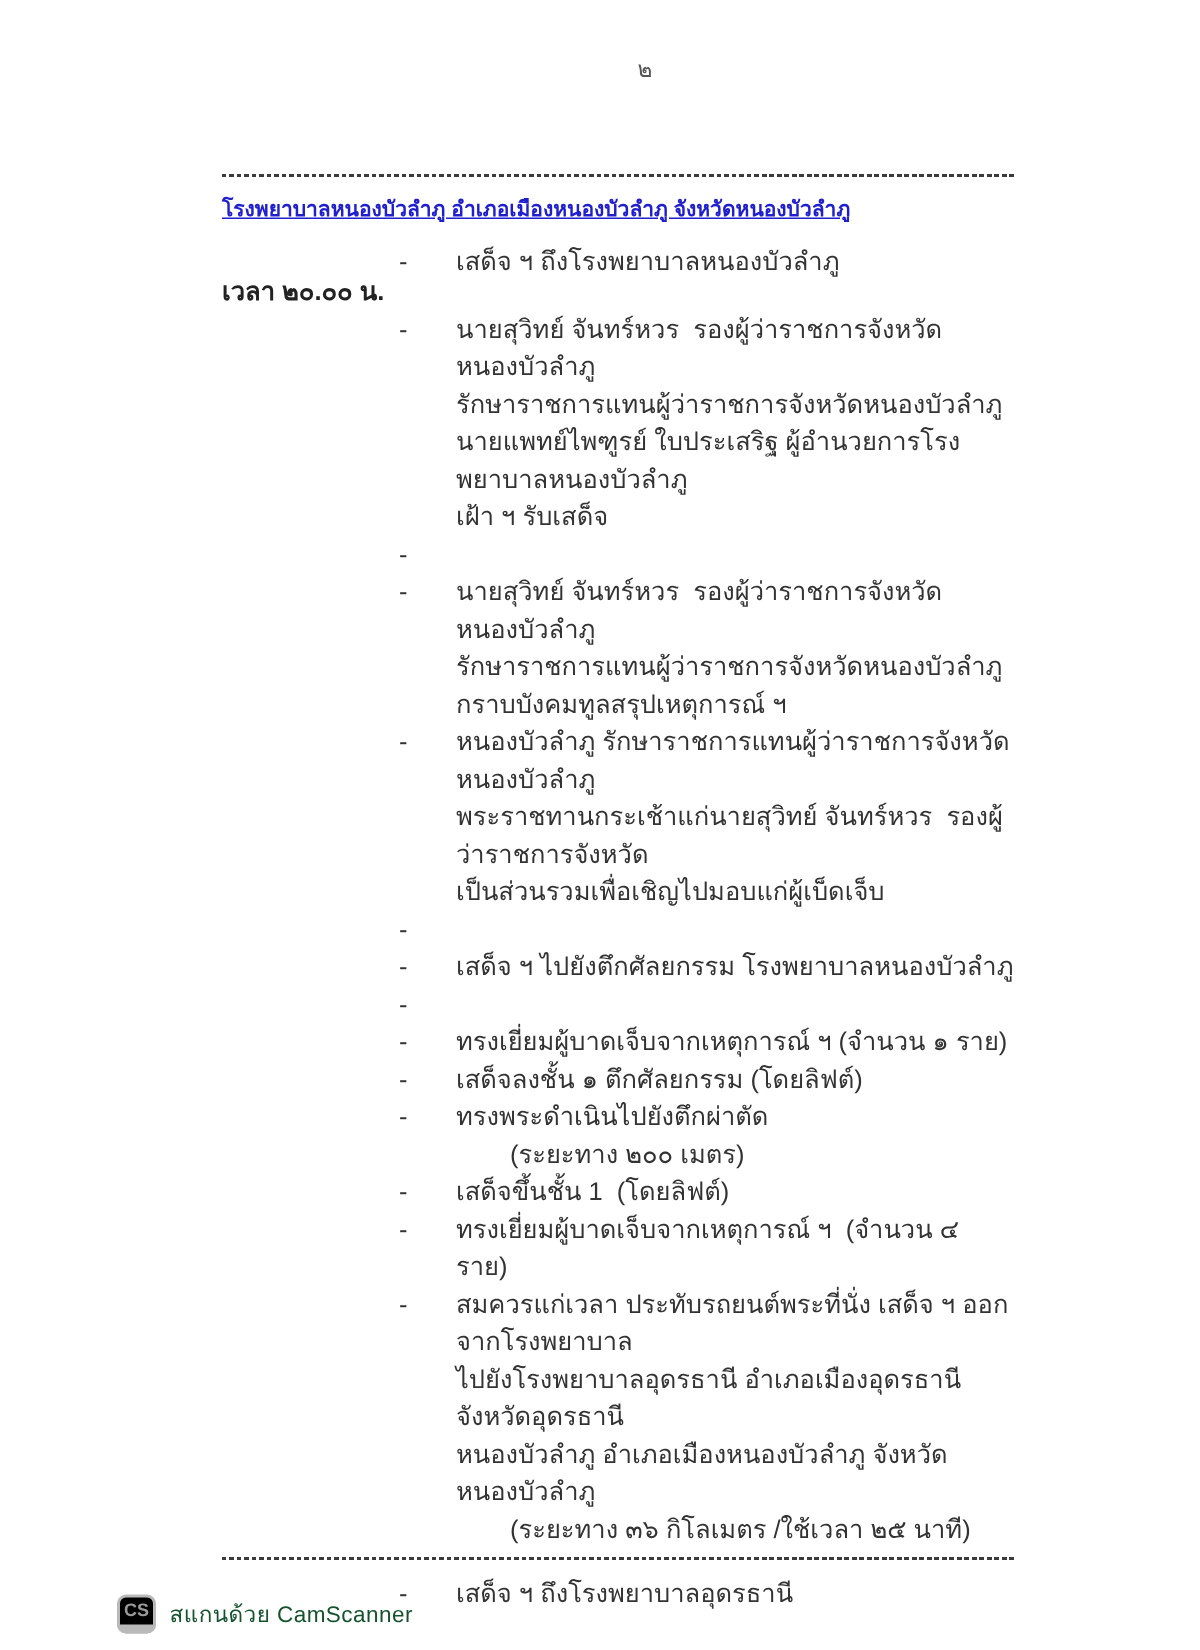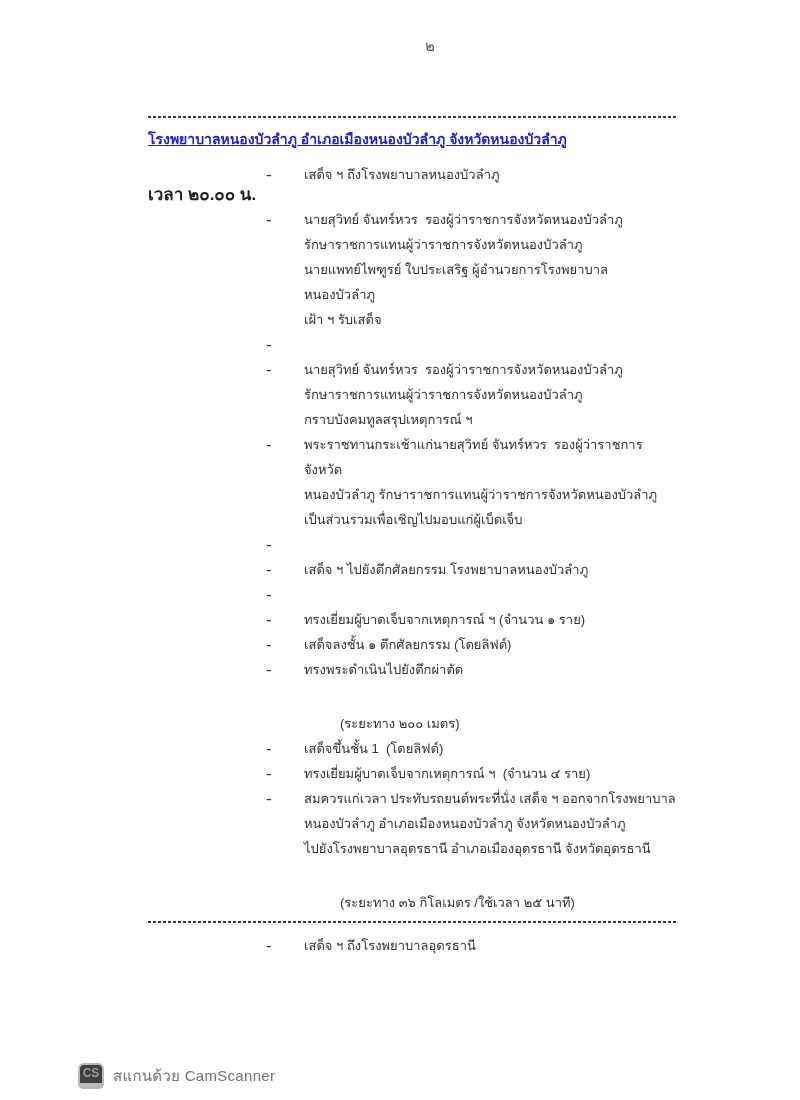--- a/index.html
+++ b/index.html
@@ -18,34 +18,34 @@
     background:repeating-linear-gradient(90deg,#3b3b3b 0 3px,transparent 3px 5px);
   }
   .sec-title{
     margin:8px 0 6px 0;font-size:14px;font-weight:bold;line-height:26px;
     text-decoration:underline;white-space:pre-wrap;
   }
   .rows{margin-top:10px;}
   .row{display:grid;grid-template-columns:118px 38px 1fr;}
   .time{font-weight:bold;color:#222222;line-height:25px;font-size:17px;white-space:pre-wrap;margin-top:20px;}
   .dash{line-height:25px;font-size:17px;color:#333333;}
-  .lines{font-size:13px;}
+  .lines{font-size:17px;}
   .lines .line{line-height:25px;white-space:pre-wrap;}
-  .lines .indent{padding-left:36px;margin-top:29px;}
+  .lines .indent{padding-left:36px;}
   .footer{position:absolute;left:78px;top:1063px;display:flex;align-items:center;gap:9px;}
   .cs-badge{
     width:22px;height:22px;border:2px solid #b9b9b9;border-radius:6px;
-    position:relative;display:flex;justify-content:center;background:#404040;
+    position:relative;display:flex;justify-content:center;background:#000000;
   }
   .cs-badge .cs-text{font-size:12px;font-weight:bold;color:#9a9a9a;line-height:16px;}
   .cs-strip{
     position:absolute;left:-2px;right:-2px;bottom:-2px;height:6px;
     background:#b9b9b9;border-radius:0 0 6px 6px;
   }
-  .footer-text{font-size:15px;color:#737373;letter-spacing:.3px;}
+  .footer-text{font-size:15px;color:#14532d;letter-spacing:.3px;}
 </style>
 </head>
 <body>
 
 <div class="page-number">๒</div>
 
 <div class="content">
   <div id="sections">
   <section>
     <div class="sep"></div>
@@ -82,22 +82,22 @@
               <div class="line">นายสุวิทย์ จันทร์หวร  รองผู้ว่าราชการจังหวัดหนองบัวลำภู</div>
               <div class="line">รักษาราชการแทนผู้ว่าราชการจังหวัดหนองบัวลำภู</div>
               <div class="line">กราบบังคมทูลสรุปเหตุการณ์ ฯ</div>
             </div>
   </div>
 
   <div class="row">
     <div class="time"></div>
     <div class="dash">-</div>
     <div class="lines">
+              <div class="line">หนองบัวลำภู รักษาราชการแทนผู้ว่าราชการจังหวัดหนองบัวลำภู</div>
               <div class="line">พระราชทานกระเช้าแก่นายสุวิทย์ จันทร์หวร  รองผู้ว่าราชการจังหวัด</div>
-              <div class="line">หนองบัวลำภู รักษาราชการแทนผู้ว่าราชการจังหวัดหนองบัวลำภู</div>
               <div class="line">เป็นส่วนรวมเพื่อเชิญไปมอบแก่ผู้เบ็ดเจ็บ</div>
             </div>
   </div>
 
   <div class="row">
     <div class="time"></div>
     <div class="dash">-</div>
   </div>
 
   <div class="row">
@@ -152,22 +152,22 @@
     <div class="lines">
               <div class="line">ทรงเยี่ยมผู้บาดเจ็บจากเหตุการณ์ ฯ  (จำนวน ๔ ราย)</div>
             </div>
   </div>
 
   <div class="row">
     <div class="time"></div>
     <div class="dash">-</div>
     <div class="lines">
               <div class="line">สมควรแก่เวลา ประทับรถยนต์พระที่นั่ง เสด็จ ฯ ออกจากโรงพยาบาล</div>
+              <div class="line">ไปยังโรงพยาบาลอุดรธานี อำเภอเมืองอุดรธานี จังหวัดอุดรธานี</div>
               <div class="line">หนองบัวลำภู อำเภอเมืองหนองบัวลำภู จังหวัดหนองบัวลำภู</div>
-              <div class="line">ไปยังโรงพยาบาลอุดรธานี อำเภอเมืองอุดรธานี จังหวัดอุดรธานี</div>
               <div class="line indent">(ระยะทาง ๓๖ กิโลเมตร /ใช้เวลา ๒๕ นาที)</div>
             </div>
   </div>
 </div>
   </section>
 
   <section>
     <div class="sep"></div>
     <div class="rows">
   <div class="row">

